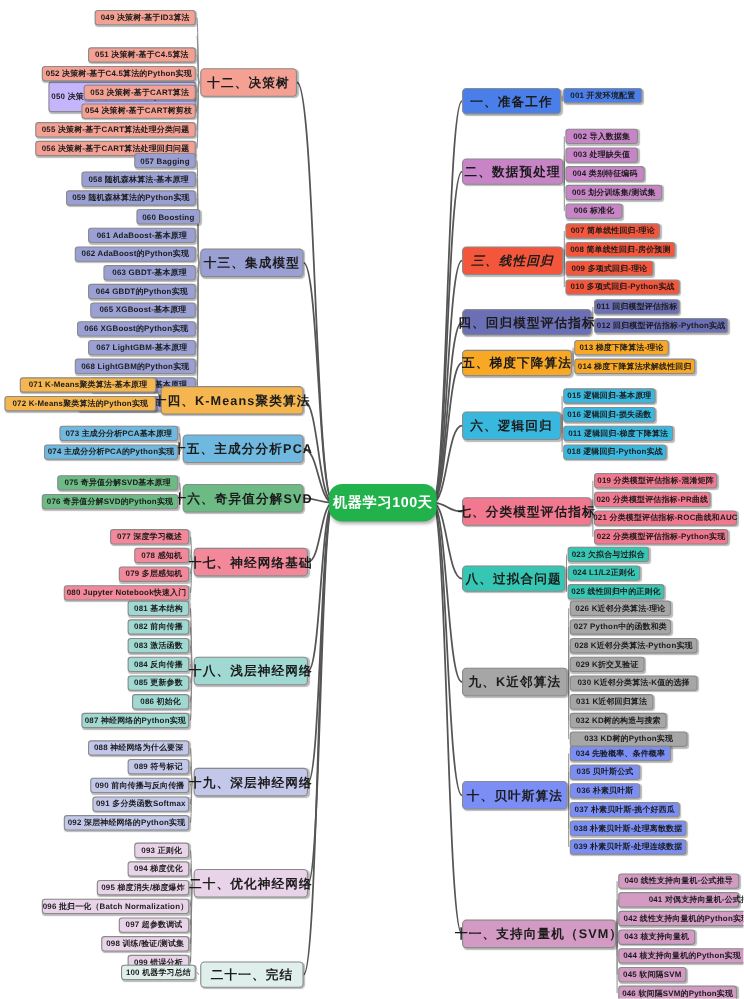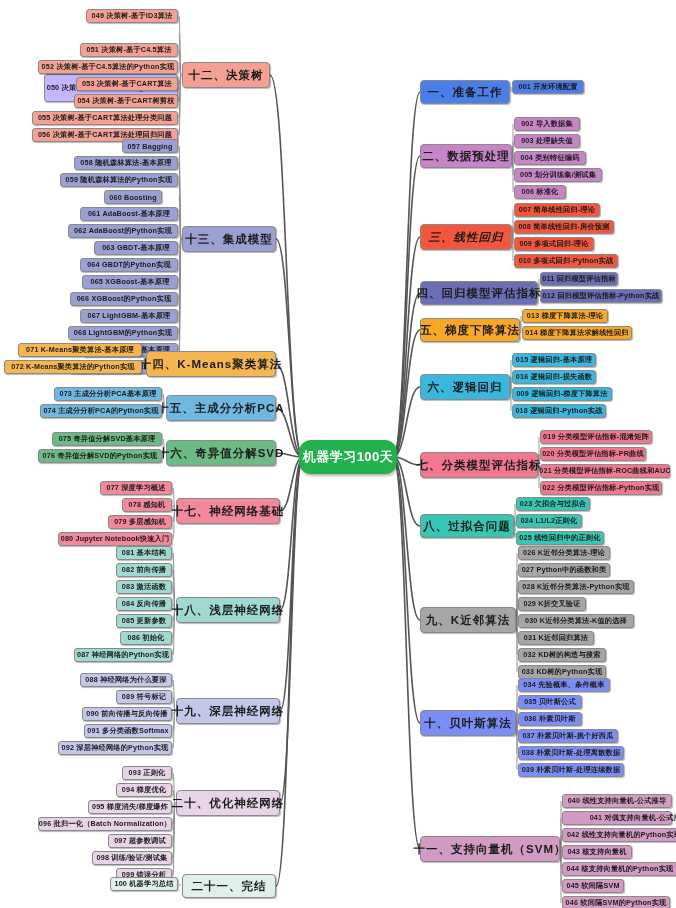--- a/index.html
+++ b/index.html
@@ -203,21 +203,21 @@
       <div class="node cat" style="left: 420px; top: 374px; width: 90px; height: 26px; background: rgb(57, 184, 223);">
         <span>六、逻辑回归</span>
       </div>
       <div class="node leaf" style="left: 512px; top: 353px; width: 84px; height: 14px; background: rgb(57, 184, 223);">
         <span>015 逻辑回归-基本原理</span>
       </div>
       <div class="node leaf" style="left: 512px; top: 370px; width: 84px; height: 14px; background: rgb(57, 184, 223);">
         <span>016 逻辑回归-损失函数</span>
       </div>
       <div class="node leaf" style="left: 512px; top: 387px; width: 100px; height: 14px; background: rgb(57, 184, 223);">
-        <span>009 逻辑回归-梯度下降算法</span>
+        <span>011 逻辑回归-梯度下降算法</span>
       </div>
       <div class="node leaf" style="left: 512px; top: 404px; width: 94px; height: 14px; background: rgb(57, 184, 223);">
         <span>018 逻辑回归-Python实战</span>
       </div>
       <div class="node cat" style="left: 420px; top: 452px; width: 118px; height: 26px; background: rgb(242, 120, 143);">
         <span>七、分类模型评估指标</span>
       </div>
       <div class="node leaf" style="left: 540px; top: 430px; width: 112px; height: 14px; background: rgb(242, 120, 143);">
         <span>019 分类模型评估指标-混淆矩阵</span>
       </div>
@@ -259,21 +259,21 @@
       </div>
       <div class="node leaf" style="left: 518px; top: 614px; width: 116px; height: 14px; background: rgb(166, 166, 166);">
         <span>030 K近邻分类算法-K值的选择</span>
       </div>
       <div class="node leaf" style="left: 518px; top: 631px; width: 76px; height: 14px; background: rgb(166, 166, 166);">
         <span>031 K近邻回归算法</span>
       </div>
       <div class="node leaf" style="left: 518px; top: 648px; width: 88px; height: 14px; background: rgb(166, 166, 166);">
         <span>032 KD树的构造与搜索</span>
       </div>
-      <div class="node leaf" style="left: 518px; top: 665px; width: 88px; height: 14px; background: rgb(166, 166, 166);">
+      <div class="node leaf" style="left: 518px; top: 665px; width: 107px; height: 14px; background: rgb(166, 166, 166);">
         <span>033 KD树的Python实现</span>
       </div>
       <div class="node cat" style="left: 420px; top: 710px; width: 96px; height: 26px; background: rgb(123, 142, 245); font-family: Liberation Mono, monospace;">
         <span>十、贝叶斯算法</span>
       </div>
       <div class="node leaf" style="left: 518px; top: 678px; width: 92px; height: 14px; background: rgb(123, 142, 245);">
         <span>034 先验概率、条件概率</span>
       </div>
       <div class="node leaf" style="left: 518px; top: 695px; width: 64px; height: 14px; background: rgb(123, 142, 245);">
         <span>035 贝叶斯公式</span>
@@ -346,21 +346,21 @@
       </div>
       <div class="node leaf" style="left: 122px; top: 139px; width: 56px; height: 14px; background: rgb(154, 160, 212);">
         <span>057 Bagging</span>
       </div>
       <div class="node leaf" style="left: 74px; top: 156px; width: 104px; height: 14px; background: rgb(154, 160, 212);">
         <span>058 随机森林算法-基本原理</span>
       </div>
       <div class="node leaf" style="left: 60px; top: 173px; width: 118px; height: 14px; background: rgb(154, 160, 212);">
         <span>059 随机森林算法的Python实现</span>
       </div>
-      <div class="node leaf" style="left: 104px; top: 190px; width: 58px; height: 14px; background: rgb(154, 160, 212);">
+      <div class="node leaf" style="left: 124px; top: 190px; width: 58px; height: 14px; background: rgb(154, 160, 212);">
         <span>060 Boosting</span>
       </div>
       <div class="node leaf" style="left: 80px; top: 207px; width: 98px; height: 14px; background: rgb(154, 160, 212);">
         <span>061 AdaBoost-基本原理</span>
       </div>
       <div class="node leaf" style="left: 68px; top: 224px; width: 110px; height: 14px; background: rgb(154, 160, 212);">
         <span>062 AdaBoost的Python实现</span>
       </div>
       <div class="node leaf" style="left: 94px; top: 241px; width: 84px; height: 14px; background: rgb(154, 160, 212);">
         <span>063 GBDT-基本原理</span>

